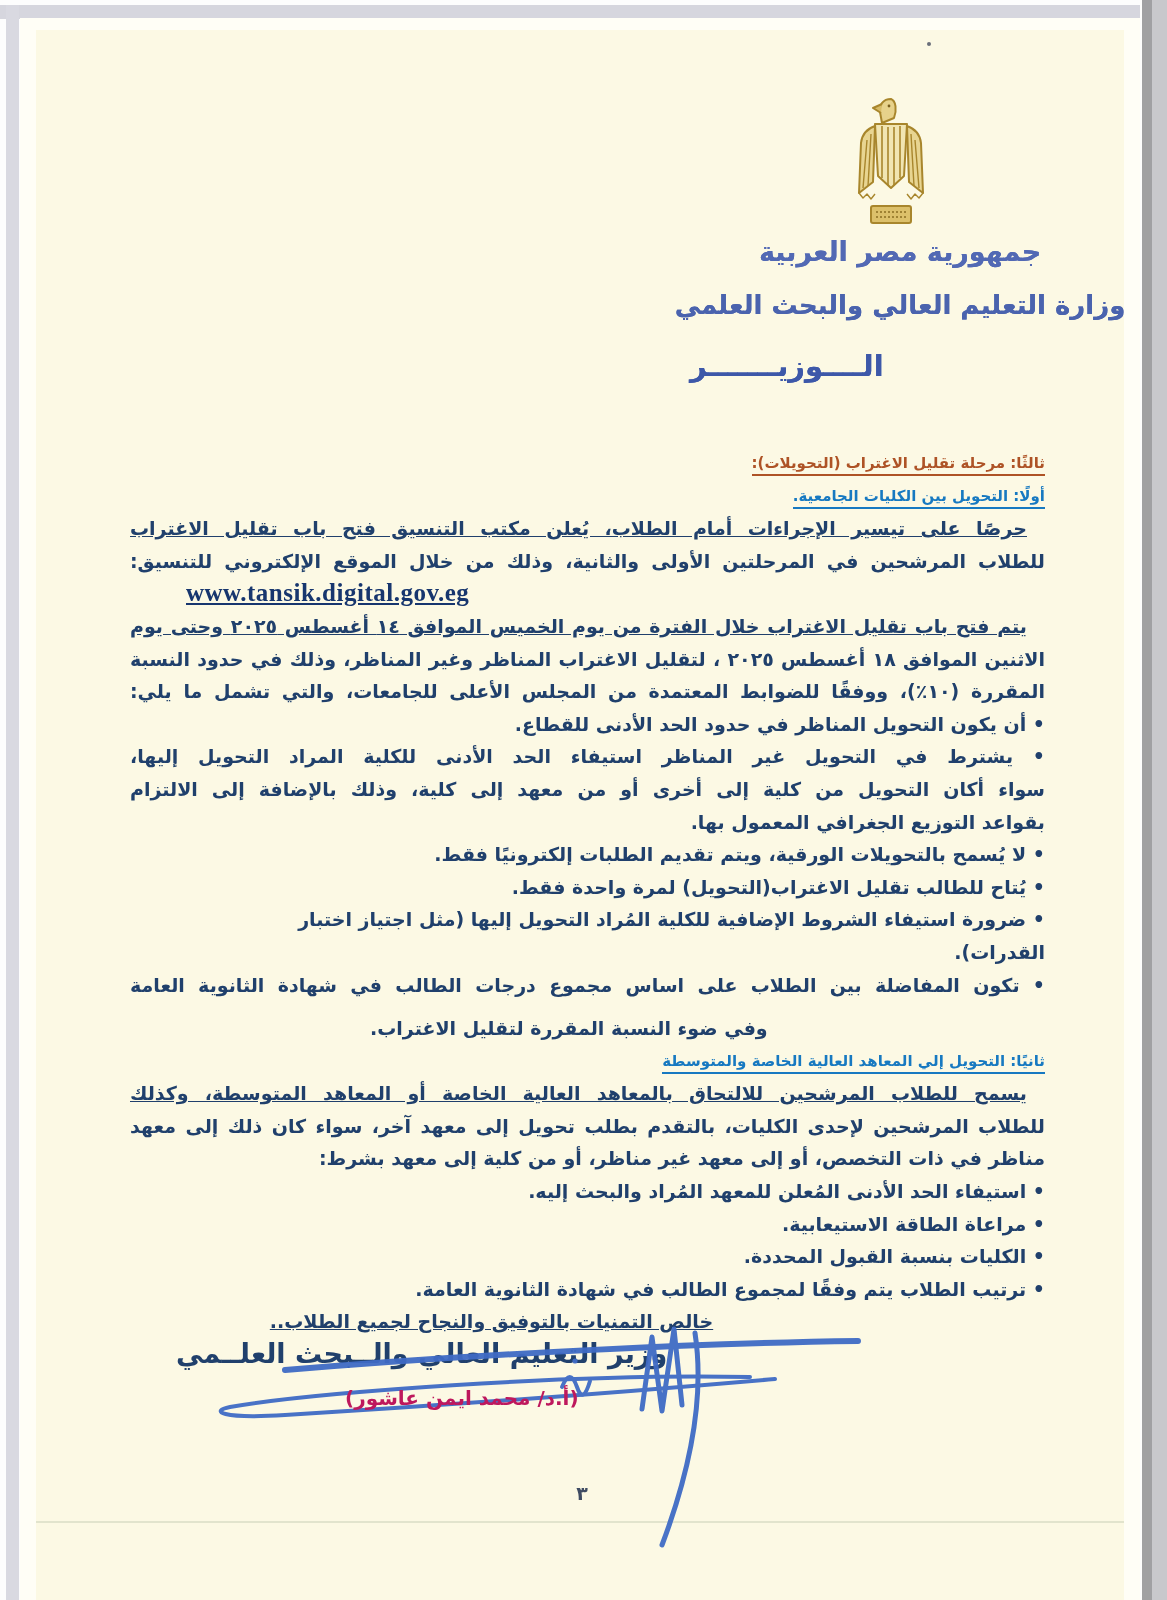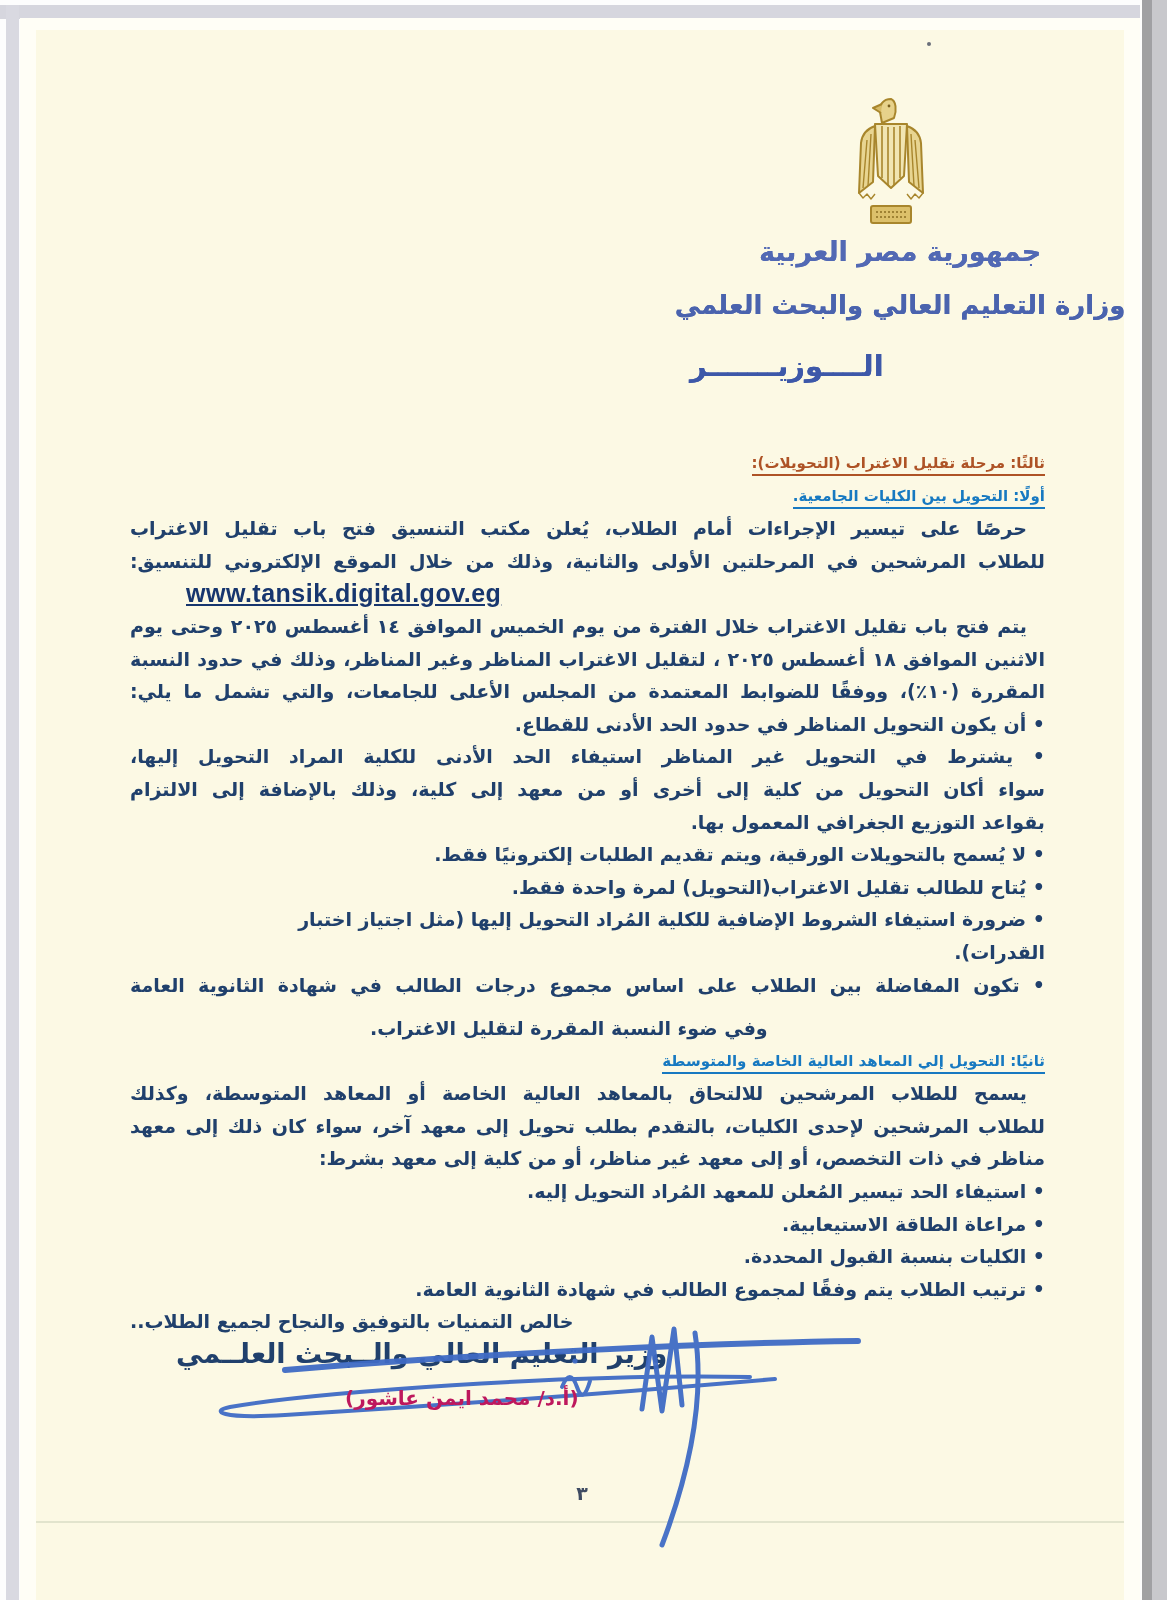--- a/index.html
+++ b/index.html
@@ -28,27 +28,27 @@
   
   .doc{position:absolute;left:130px;top:447px;width:915px;direction:rtl;
     font-size:19px;font-weight:bold;color:#20406c;line-height:32.6px;text-align:right;}
   .ln{height:32.6px;line-height:32.6px;}
   .hd{font-size:15px;}
   .hd-red{color:#ae5326;}
   .hd-blue{color:#1779c1;}
   .u{border-bottom:2px solid currentColor;padding-bottom:2px;}
   .j{text-align:justify;text-align-last:justify;}
   .r{text-align:right;white-space:nowrap;}
-  .ind{padding-right:18px;}
+  .ind{padding-right:18px;text-decoration:underline;}
   .url-row{direction:ltr;text-align:left;padding-left:56px;}
-  .url{font-family:Liberation Sans, sans-serif;font-size:25px;font-weight:bold;
+  .url{font-family:Liberation Serif, serif;font-size:25px;font-weight:bold;
     color:#17366e;text-decoration:underline;letter-spacing:.5px;}
   .tail-a{text-align:right;padding-left:358px;white-space:nowrap;}
   .tail-b{text-align:left;padding-left:240px;white-space:nowrap;margin-top:11px;}
-  .closing{text-align:left;padding-left:0;padding-right:192px;white-space:nowrap;}
+  .closing{text-align:center;padding-left:0;padding-right:192px;white-space:nowrap;text-decoration:underline;}
   .signer-title{text-align:left;padding-left:46px;font-size:27px;white-space:nowrap;}
   .signer-name{position:absolute;left:345px;top:1386px;direction:rtl;
     font-size:20px;font-weight:bold;color:#be185d;white-space:nowrap;}
   .pagenum{position:absolute;left:560px;top:1482px;width:44px;text-align:center;
     font-size:19px;font-weight:bold;color:#3f4c63;}
   .sig{position:absolute;left:190px;top:1315px;}
 </style>
 </head>
 <body>
 
@@ -96,21 +96,21 @@
   <div class="ln r">• لا يُسمح بالتحويلات الورقية، ويتم تقديم الطلبات إلكترونيًا فقط.</div>
   <div class="ln r">• يُتاح للطالب تقليل الاغتراب(التحويل) لمرة واحدة فقط.</div>
   <div class="ln r">• ضرورة استيفاء الشروط الإضافية للكلية المُراد التحويل إليها (مثل اجتياز اختبار</div>
   <div class="ln tail-a">القدرات).</div>
   <div class="ln j">• تكون المفاضلة بين الطلاب على اساس مجموع درجات الطالب في شهادة الثانوية العامة</div>
   <div class="ln tail-b">وفي ضوء النسبة المقررة لتقليل الاغتراب.</div>
   <div class="ln r hd hd-blue"><span class="u">ثانيًا: التحويل إلي المعاهد العالية الخاصة والمتوسطة</span></div>
   <div class="ln j ind">يسمح للطلاب المرشحين للالتحاق بالمعاهد العالية الخاصة أو المعاهد المتوسطة، وكذلك</div>
   <div class="ln j">للطلاب المرشحين لإحدى الكليات، بالتقدم بطلب تحويل إلى معهد آخر، سواء كان ذلك إلى معهد</div>
   <div class="ln r">مناظر في ذات التخصص،  أو إلى معهد غير مناظر، أو من كلية إلى معهد بشرط:</div>
-  <div class="ln r">• استيفاء الحد تيسير المُعلن للمعهد المُراد التحويل إليه.</div>
+  <div class="ln r">• استيفاء الحد الأدنى المُعلن للمعهد المُراد والبحث إليه.</div>
   <div class="ln r">• مراعاة الطاقة الاستيعابية.</div>
   <div class="ln r">• الكليات بنسبة القبول المحددة.</div>
   <div class="ln r">• ترتيب الطلاب يتم وفقًا لمجموع الطالب في شهادة الثانوية العامة.</div>
   <div class="ln closing">خالص التمنيات بالتوفيق والنجاح لجميع الطلاب..</div>
   <div class="ln signer-title">وزير التعليم العالي والــبحث العلــمي</div>
 </div>
 
 <svg class="sig" width="690" height="235" viewBox="0 0 690 235">
   <g fill="none" stroke="#3f6bc5" stroke-linecap="round" stroke-linejoin="round" opacity="0.95">
     <path d="M95 55 C 300 38, 520 28, 668 26" stroke-width="6"></path>

